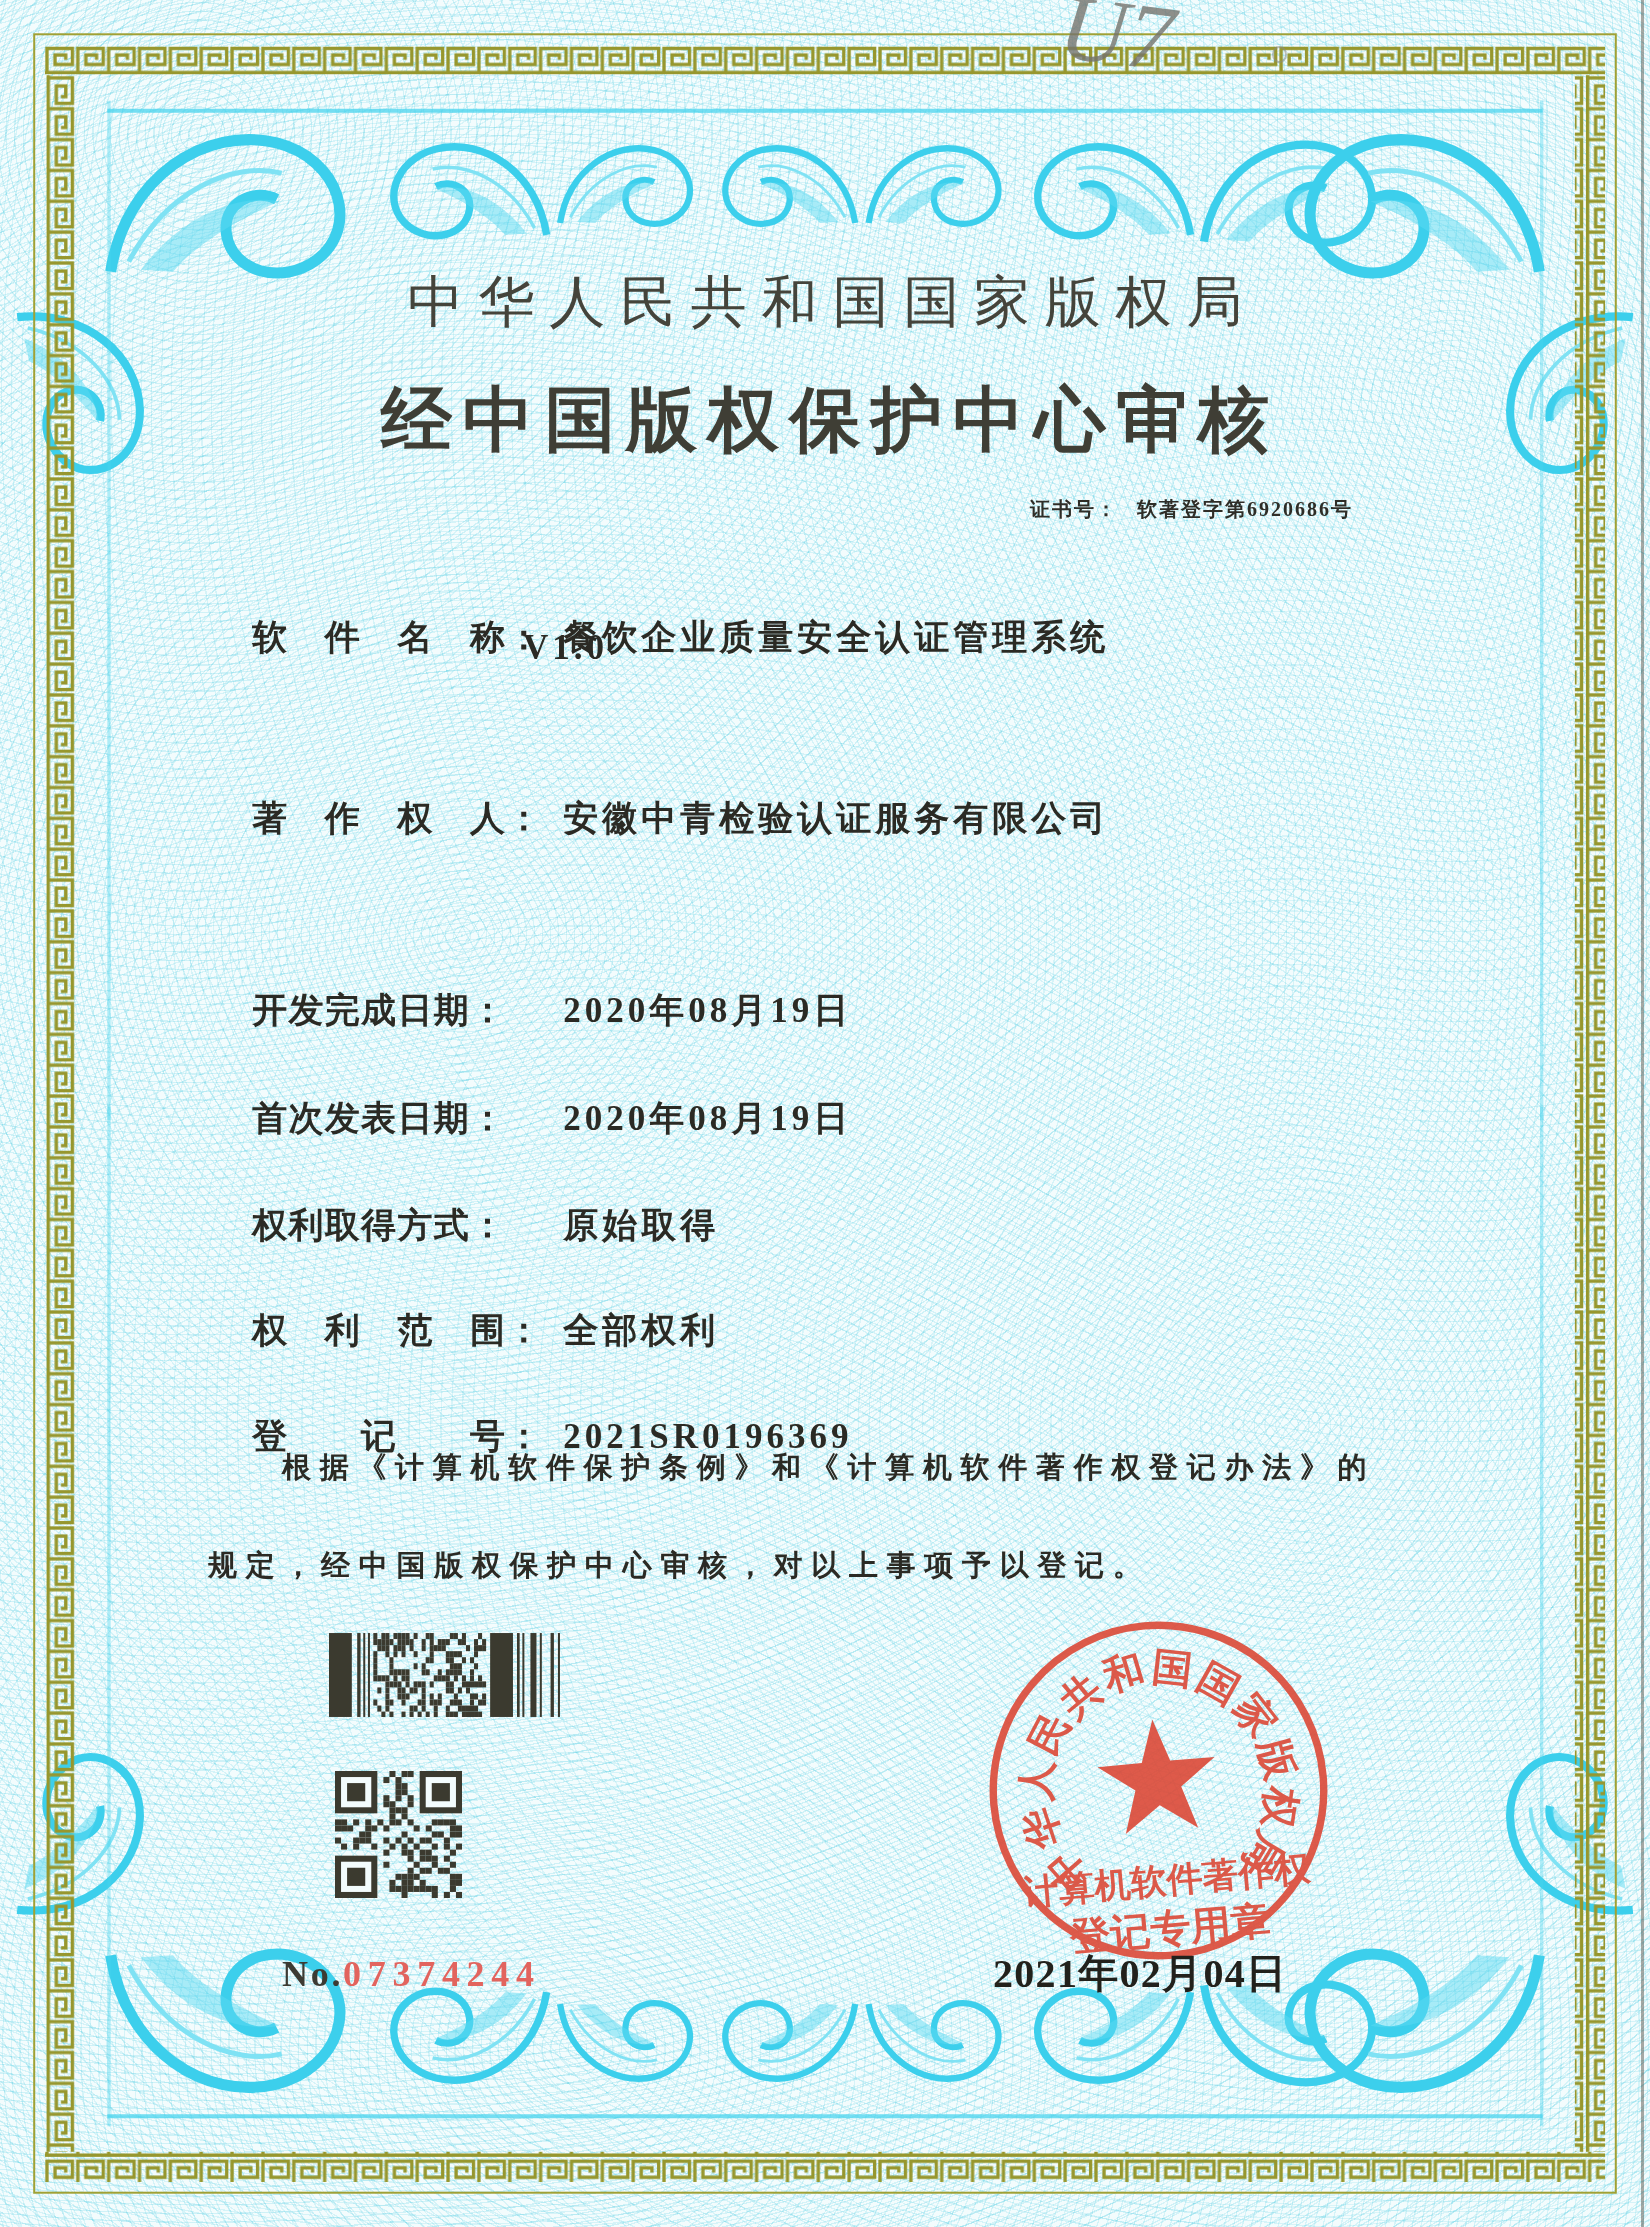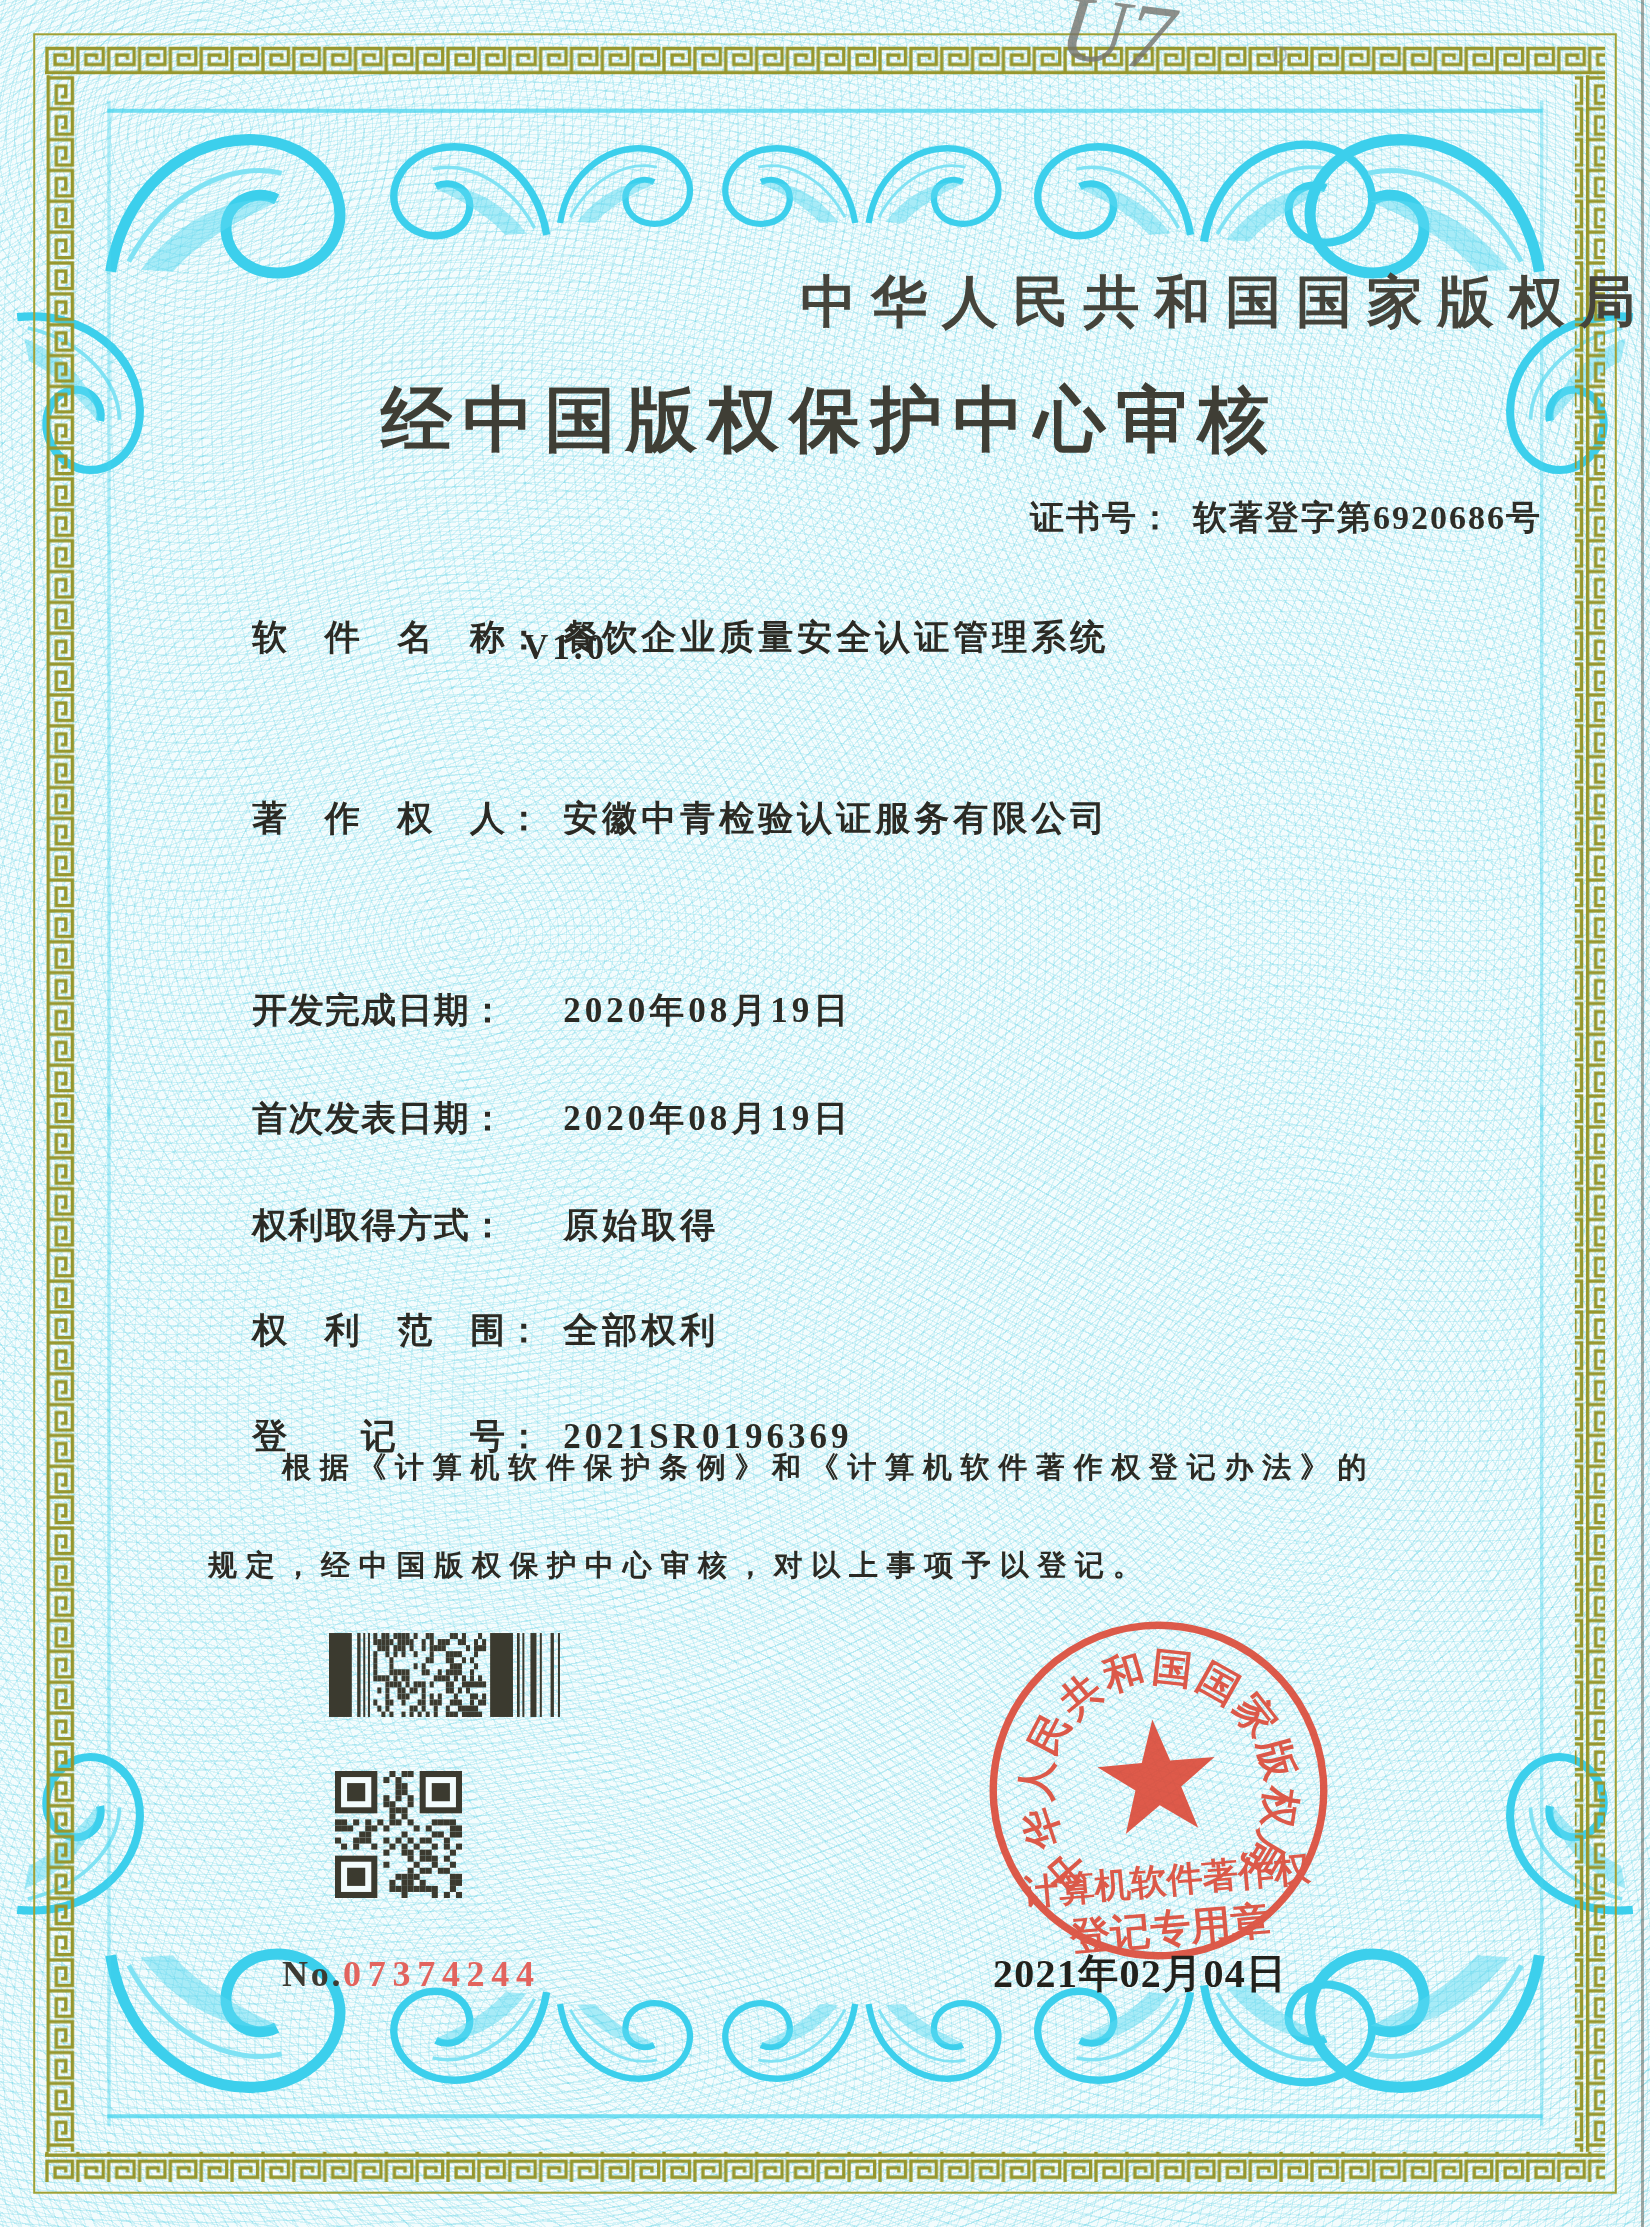--- a/index.html
+++ b/index.html
@@ -9,25 +9,25 @@
     background-color:#f3fcfd;
     background-image:
       repeating-radial-gradient(circle at 12% 6%,  rgba(64,199,223,.20) 0 1.3px, rgba(64,199,223,0) 1.3px 8.7px),
       repeating-radial-gradient(circle at 88% 18%, rgba(64,199,223,.17) 0 1.3px, rgba(64,199,223,0) 1.3px 10px),
       repeating-radial-gradient(circle at 28% 42%, rgba(64,199,223,.17) 0 1.3px, rgba(64,199,223,0) 1.3px 8px),
       repeating-radial-gradient(circle at 78% 64%, rgba(64,199,223,.15) 0 1.3px, rgba(64,199,223,0) 1.3px 10.7px),
       repeating-radial-gradient(circle at 35% 92%, rgba(64,199,223,.17) 0 1.3px, rgba(64,199,223,0) 1.3px 8.7px);
   }
   .abs{position:absolute;line-height:1.15;}
   svg.layer{position:absolute;left:0;top:0;}
-  .title1{left:0;top:270px;width:100%;text-align:right;font-size:56px;font-weight:700;
+  .title1{left:0;top:270px;width:100%;text-align:center;font-size:56px;font-weight:400;
           letter-spacing:14.8px;text-indent:14.8px;color:#45443b;}
   .title2{left:0;top:380px;width:100%;text-align:center;font-size:71px;font-weight:700;
           letter-spacing:10.7px;text-indent:10.7px;color:#3f3e35;}
-  .certno{left:1030px;top:498px;font-size:34px;font-weight:700;letter-spacing:2px;color:#2e2d27;}
+  .certno{left:1030px;top:498px;font-size:20px;font-weight:700;letter-spacing:2px;color:#2e2d27;}
   .certno .val{margin-left:19px;}
   .row{left:212px;font-size:35px;font-weight:700;letter-spacing:1.3px;white-space:pre;}
   .row .flabel{display:inline-block;min-width:311px;}
   .row .fvalue,.v2{letter-spacing:4px;}
   .v2{left:523px;top:628px;font-size:35px;font-weight:700;}
   .stmt{font-size:29px;font-weight:700;letter-spacing:8.7px;color:#2b2a24;}
   #stmt1{left:282px;top:1451px;}
   #stmt2{left:208px;top:1549px;}
   .serial{left:282px;top:1954px;font-size:36px;}
   .serial .no{color:#3c3b33;letter-spacing:2.7px;font-weight:600;text-align:center;}

